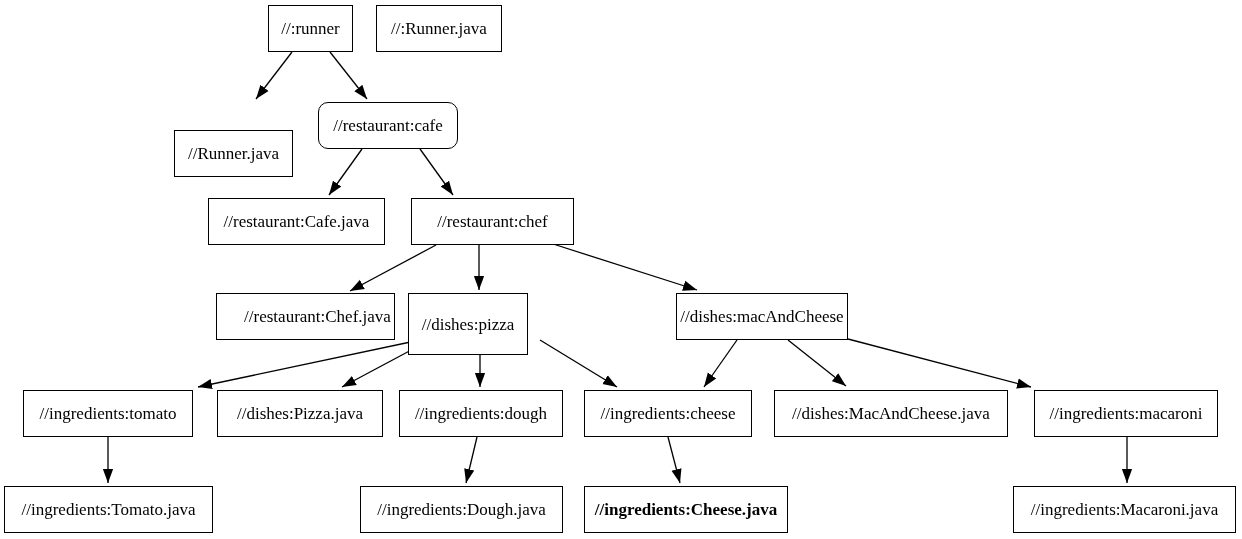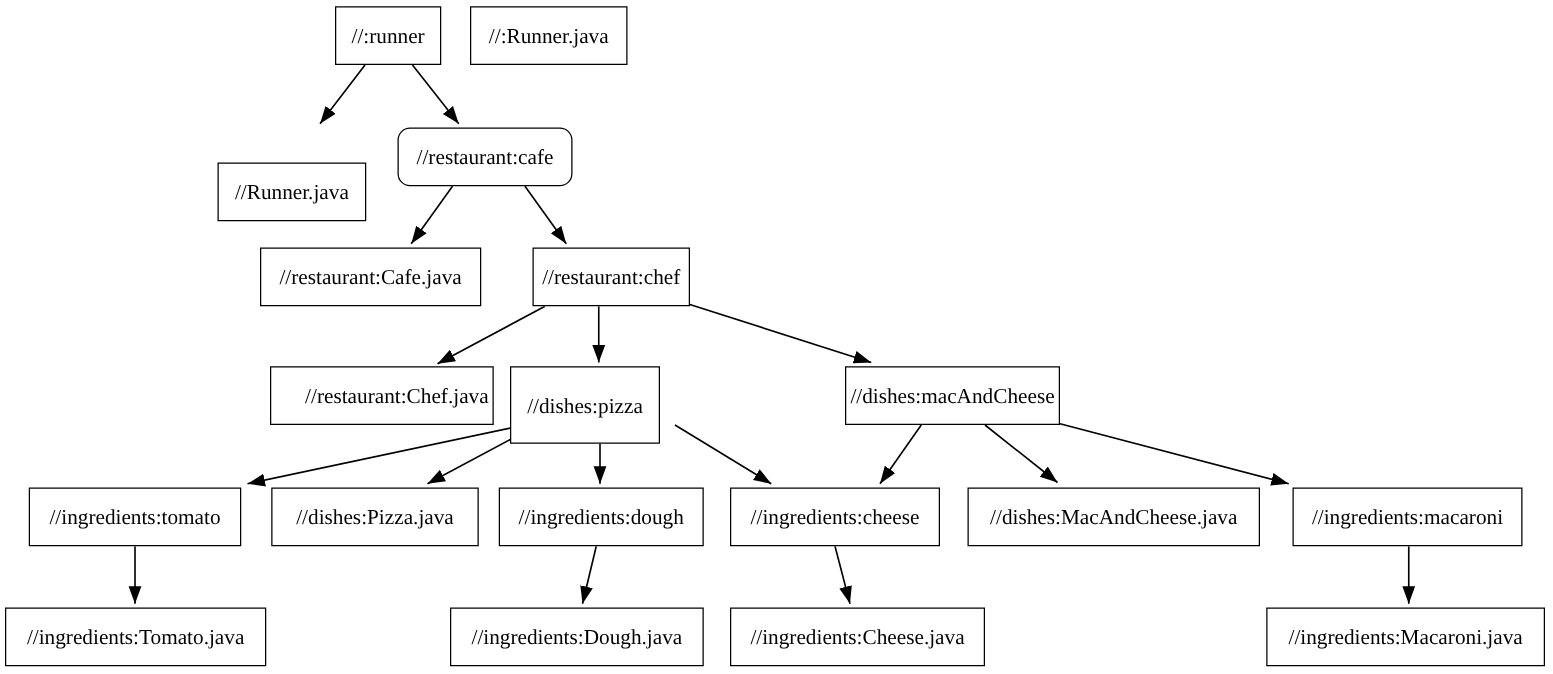--- a/index.html
+++ b/index.html
@@ -70,28 +70,28 @@
     <line x1="477" y1="437" x2="466" y2="483" marker-end="url(#arrow)"></line>
     <line x1="668" y1="437" x2="680" y2="483" marker-end="url(#arrow)"></line>
     <line x1="1127" y1="437" x2="1127" y2="483" marker-end="url(#arrow)"></line>
   </svg>
 
   <div class="node" style="left:268px;  top:5px;   width:85px;  height:47px;">//:runner</div>
   <div class="node" style="left:376px;  top:5px;   width:126px; height:47px;">//:Runner.java</div>
   <div class="node" style="left:174px;  top:102px; width:119px; height:47px;margin-top:28px;">//Runner.java</div>
   <div class="node" style="left:318px;  top:102px; width:140px; height:47px;border-radius:10px;">//restaurant:cafe</div>
   <div class="node" style="left:208px;  top:198px; width:177px; height:47px;">//restaurant:Cafe.java</div>
-  <div class="node" style="left:426px;  top:198px; width:126px; height:47px;">//restaurant:chef</div>
+  <div class="node" style="left:411px;  top:198px; width:163px; height:47px;">//restaurant:chef</div>
   <div class="node" style="left:216px;  top:293px; width:179px; height:47px;padding-left:24px;">//restaurant:Chef.java</div>
   <div class="node" style="left:408px;  top:293px; width:120px; height:62px;">//dishes:pizza</div>
   <div class="node" style="left:676px;  top:293px; width:172px; height:47px;">//dishes:macAndCheese</div>
   <div class="node" style="left:23px;   top:390px; width:170px; height:47px;">//ingredients:tomato</div>
   <div class="node" style="left:217px;  top:390px; width:166px; height:47px;">//dishes:Pizza.java</div>
   <div class="node" style="left:399px;  top:390px; width:164px; height:47px;">//ingredients:dough</div>
   <div class="node" style="left:584px;  top:390px; width:168px; height:47px;">//ingredients:cheese</div>
   <div class="node" style="left:774px;  top:390px; width:234px; height:47px;">//dishes:MacAndCheese.java</div>
   <div class="node" style="left:1034px; top:390px; width:184px; height:47px;">//ingredients:macaroni</div>
   <div class="node" style="left:4px;    top:486px; width:209px; height:47px;">//ingredients:Tomato.java</div>
   <div class="node" style="left:360px;  top:486px; width:203px; height:47px;">//ingredients:Dough.java</div>
-  <div class="node" style="left:584px;  top:486px; width:204px; height:47px;">//ingredients:Cheese.java</div>
+  <div class="node" style="left:584px;  top:486px; width:204px; height:47px;font-weight:bold;">//ingredients:Cheese.java</div>
   <div class="node" style="left:1013px; top:486px; width:223px; height:47px;">//ingredients:Macaroni.java</div>
 
 </div>
 
 </body></html>

